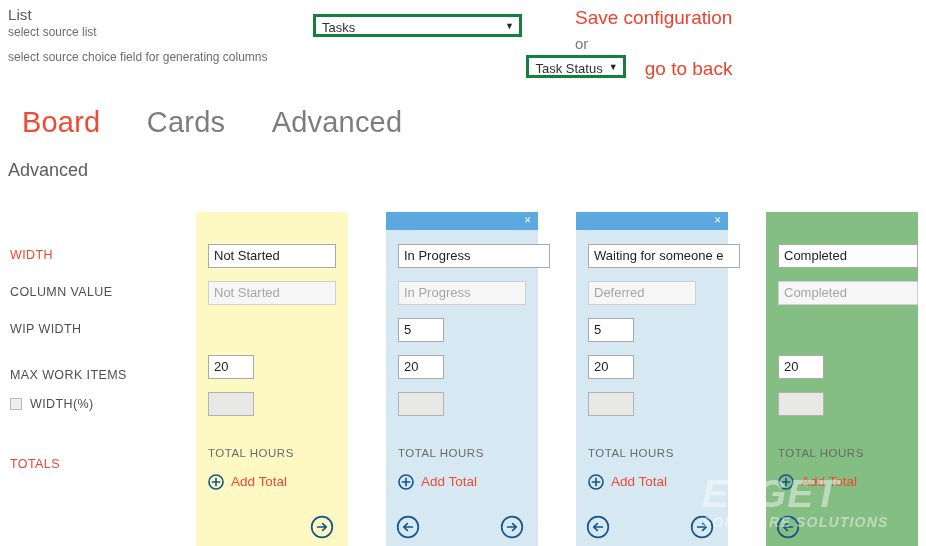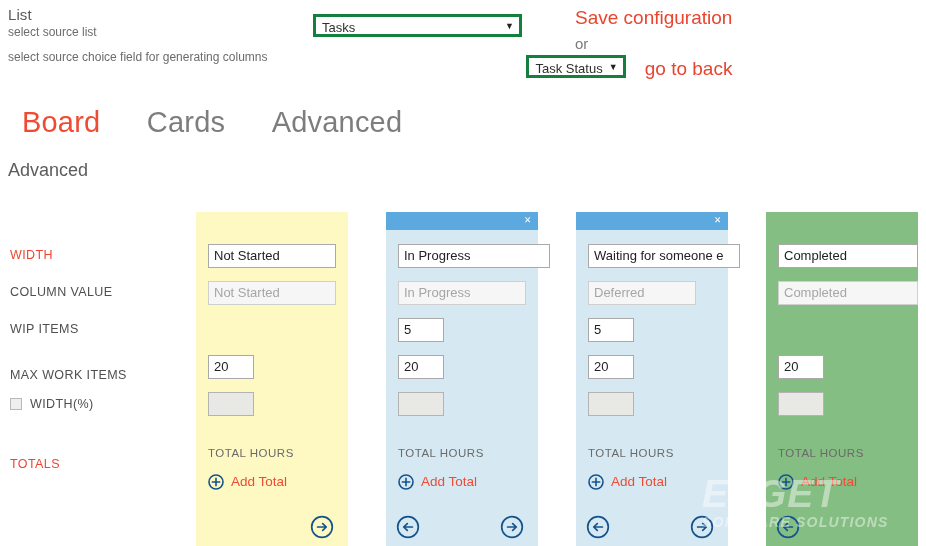--- a/index.html
+++ b/index.html
@@ -175,21 +175,21 @@
 
   
   <div class="sec-title">Advanced</div>
 
   
   <div class="board">
 
     <div class="rowlabels">
       <div class="rlab red" style="top:36px;">WIDTH</div>
       <div class="rlab" style="top:73px;">COLUMN VALUE</div>
-      <div class="rlab" style="top:110px;">WIP ITEMS</div>
+      <div class="rlab" style="top:110px;">WIP WIDTH</div>
       <div class="rlab" style="top:156px;">MAX WORK ITEMS</div>
       <div class="rlab" style="top:185px;">
         <span class="cbox"></span><span>WIDTH(%)</span>
       </div>
       <div class="rlab red" style="top:245px;">TOTALS</div>
     </div>
 
     <div class="col" style="left:196px; width:152px; background:#fef9c3;">
       <div class="fld" style="left:12px; top:32px; width:128px;">Not Started</div>
       <div class="fld ph" style="left:12px; top:69px; width:128px;">Not Started</div>

